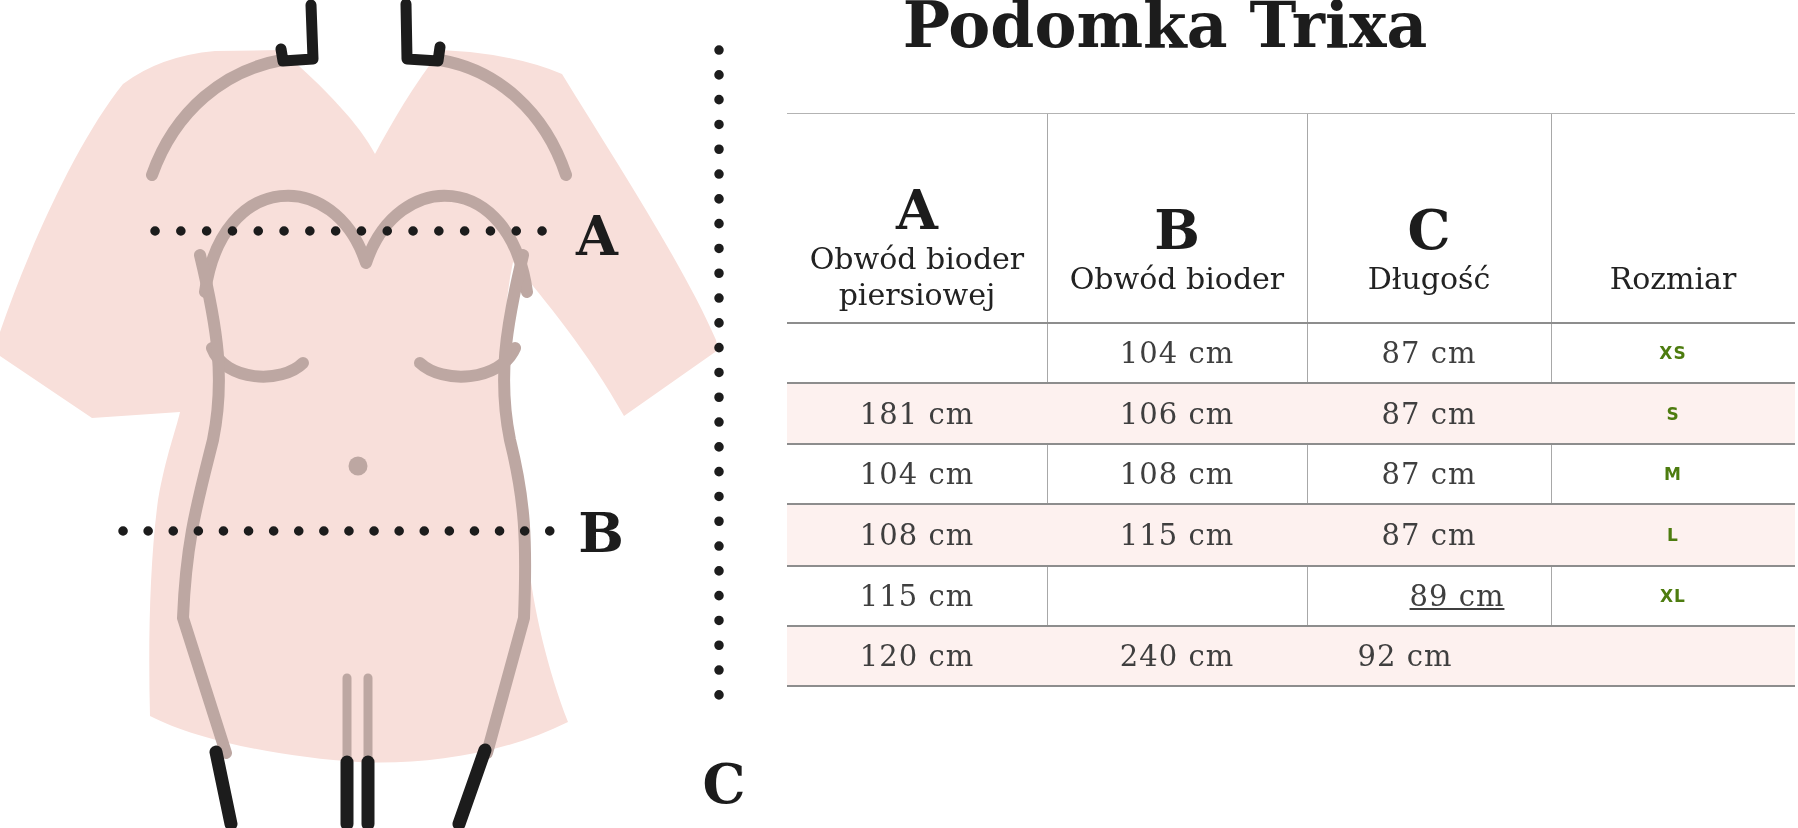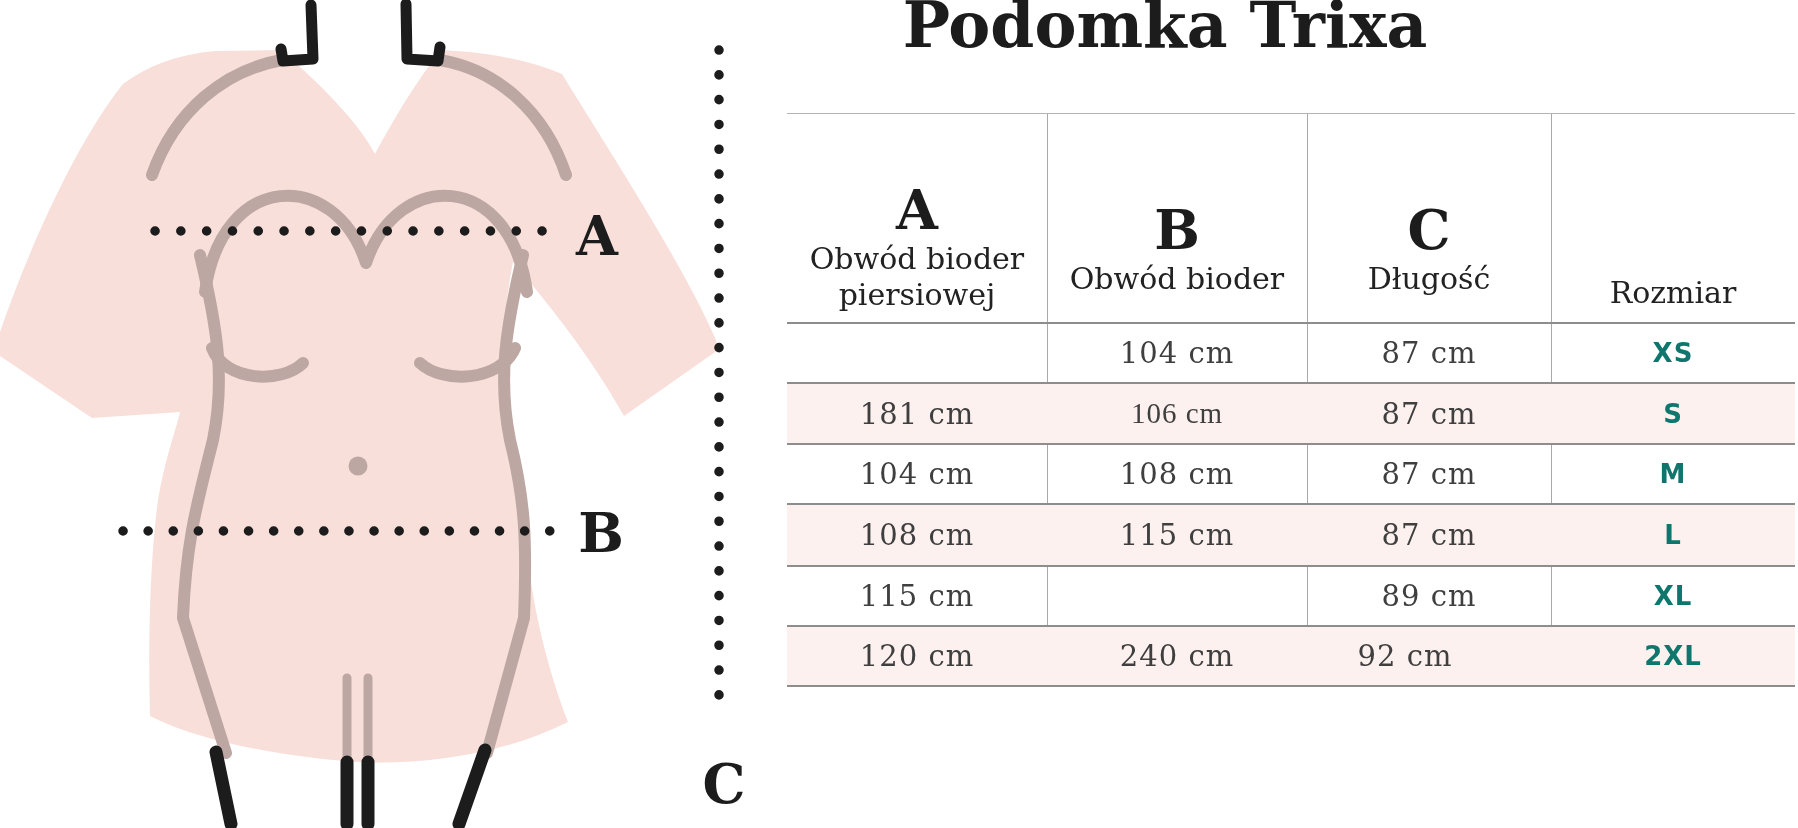--- a/index.html
+++ b/index.html
@@ -51,21 +51,21 @@
   .trow.last{border-bottom:2px solid var(--grid-line);}
   .tcell{
     position:absolute;top:0;height:100%;display:flex;align-items:center;justify-content:center;
   }
   .tcell.measure{
     font-family:"DejaVu Serif","Liberation Serif",serif;font-size:29px;
     color:var(--cell-text);letter-spacing:1px;
   }
   .tcell.size{
     font-family:"DejaVu Sans","Liberation Sans",sans-serif;font-weight:bold;
-    font-size:26px;color:#0f766e;letter-spacing:1px;
+    font-size:17px;color:#4d7c0f;letter-spacing:1px;
   }
 </style>
 </head>
 <body>
 
 <div id="stage">
 
   <svg id="robe-svg" width="750" height="828" viewBox="0 0 750 828">
 
     <path fill="var(--robe-fill)" d="M 150 716
@@ -145,52 +145,51 @@
         <div class="cname">Obwód bioder piersiowej</div>
       </div>
       <div class="hcell" style="left: 260px; width: 260px; padding-bottom: 26px;">
         <div class="letter">B</div>
         <div class="cname">Obwód bioder</div>
       </div>
       <div class="hcell" style="left: 520px; width: 244px; padding-bottom: 26px;">
         <div class="letter">C</div>
         <div class="cname">Długość</div>
       </div>
-      <div class="hcell" style="left: 764px; width: 244px; padding-bottom: 12px;">
+      <div class="hcell" style="left: 764px; width: 244px; padding-bottom: 26px;">
         <div class="cname">Rozmiar</div>
       </div>
       <div class="trow" style="top: 209px; height: 60px;">
         <div class="tcell measure" style="left: 260px; width: 260px;">104 cm</div>
         <div class="tcell measure" style="left: 520px; width: 244px;">87 cm</div>
         <div class="tcell size" style="left: 764px; width: 244px;">XS</div>
       </div>
       <div class="trow pink" style="top: 269px; height: 61px;">
         <div class="tcell measure" style="left: 0px; width: 260px;">181 cm</div>
-        <div class="tcell measure" style="left: 260px; width: 260px; font-family: Liberation Serif, serif;">106 cm</div>
+        <div class="tcell measure" style="left: 260px; width: 260px;">106 cm</div>
         <div class="tcell measure" style="left: 520px; width: 244px;">87 cm</div>
         <div class="tcell size" style="left: 764px; width: 244px;">S</div>
       </div>
       <div class="trow" style="top: 330px; height: 60px;">
         <div class="tcell measure" style="left: 0px; width: 260px;">104 cm</div>
         <div class="tcell measure" style="left: 260px; width: 260px;">108 cm</div>
         <div class="tcell measure" style="left: 520px; width: 244px;">87 cm</div>
         <div class="tcell size" style="left: 764px; width: 244px;">M</div>
       </div>
       <div class="trow pink" style="top: 390px; height: 62px;">
         <div class="tcell measure" style="left: 0px; width: 260px;">108 cm</div>
         <div class="tcell measure" style="left: 260px; width: 260px;">115 cm</div>
         <div class="tcell measure" style="left: 520px; width: 244px;">87 cm</div>
         <div class="tcell size" style="left: 764px; width: 244px;">L</div>
       </div>
       <div class="trow" style="top: 452px; height: 60px;">
         <div class="tcell measure" style="left: 0px; width: 260px;">115 cm</div>
-        <div class="tcell measure" style="left: 520px; width: 244px;">89 cm</div>
+        <div class="tcell measure" style="left: 548px; width: 244px; text-decoration: underline;">89 cm</div>
         <div class="tcell size" style="left: 764px; width: 244px;">XL</div>
       </div>
       <div class="trow pink last" style="top: 512px; height: 62px;">
         <div class="tcell measure" style="left: 0px; width: 260px;">120 cm</div>
         <div class="tcell measure" style="left: 260px; width: 260px;">240 cm</div>
         <div class="tcell measure" style="left: 496px; width: 244px;">92 cm</div>
-        <div class="tcell size" style="left: 764px; width: 244px;">2XL</div>
       </div>
     </div>
 
 </div>
 
 </body></html>

